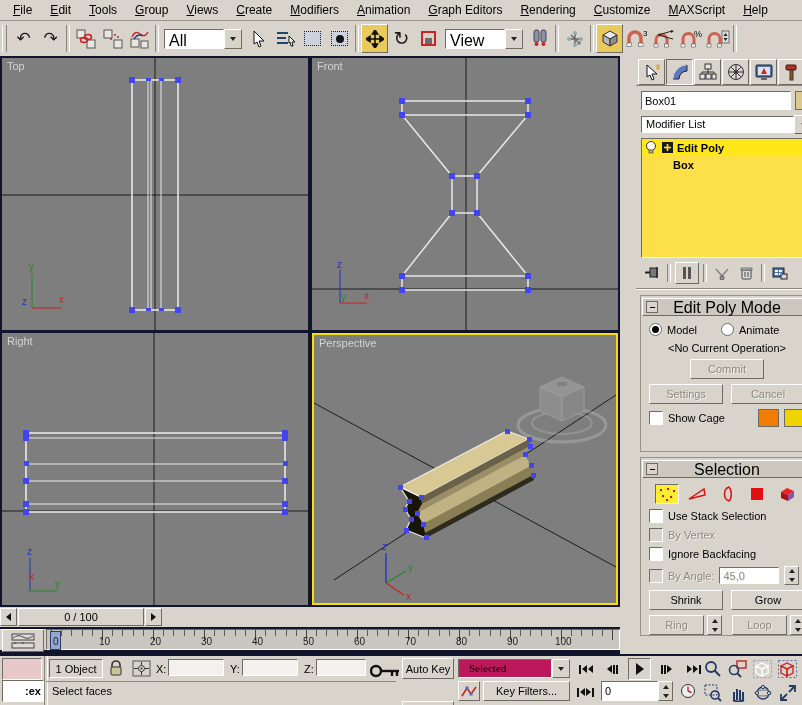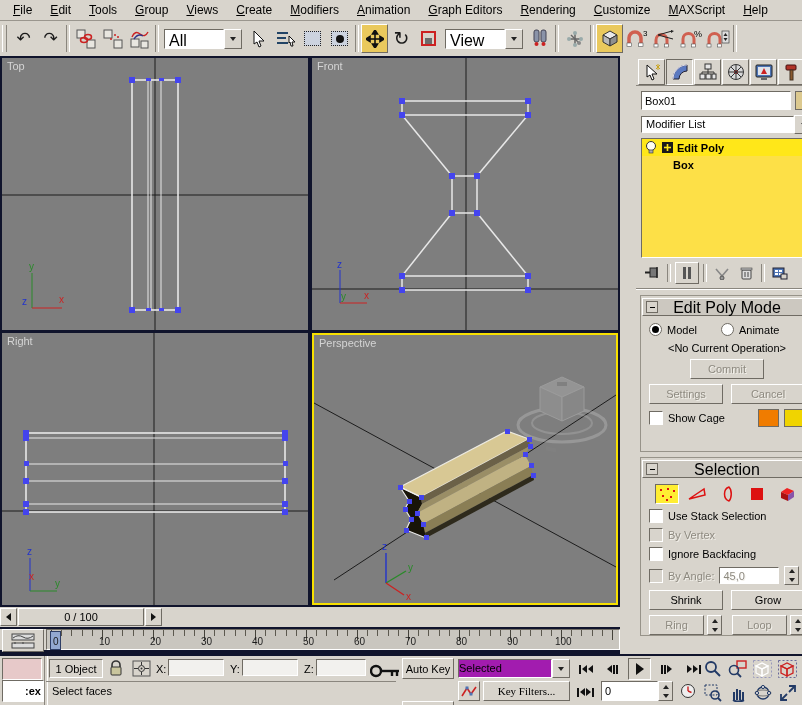--- a/index.html
+++ b/index.html
@@ -787,33 +787,33 @@
           <line x1="22" y1="7" x2="22" y2="12" stroke="#111" stroke-width="2.4"></line>
           <line x1="27" y1="7" x2="27" y2="12" stroke="#111" stroke-width="2.4"></line>
         </svg>
     </div>
 
     <div id="prompt-line">Select faces</div>
 
     <div class="abs pbtn" style="left:402px;top:2px;width:52px;height:21px;">Auto Key</div>
     <div class="abs pbtn" style="left:402px;top:25px;width:52px;height:20px;margin-top:20px;">Set Key</div>
     <div class="abs" style="left:458px;top:3px;width:112px;height:19px;display:flex;">
-      <div class="sunken" style="flex:1;background:#a21caf;padding:2px 0 0;box-sizing:border-box;">Selected</div>
+      <div class="sunken" style="flex:1;background:#be185d;padding:2px 10px 0;box-sizing:border-box;font-family:Liberation Serif, serif;">Selected</div>
       <div class="pbtn" style="width:16px;">
           <div class="tri-d"></div>
         </div>
     </div>
     <div class="abs pbtn" style="left:458px;top:25px;width:22px;height:20px;">
       <svg width="16" height="13">
           <polyline points="1,11 6,3 10,9 15,2" fill="none" stroke="#c22" stroke-width="1.6"></polyline>
           <rect x="4.5" y="1.5" width="3" height="3" fill="#4d74b5"></rect>
           <rect x="8.5" y="7.5" width="3" height="3" fill="#4d74b5"></rect>
         </svg>
     </div>
-    <div class="abs pbtn" style="left:483px;top:25px;width:87px;height:20px;font-family:Liberation Serif, serif;">Key Filters...</div>
+    <div class="abs pbtn" style="left:483px;top:25px;width:87px;height:20px;">Key Filters...</div>
 
     <div class="abs tr-btn" style="left:574px;top:2px;">
         <div class="vbar"></div>
         <div class="tri-l"></div>
         <div class="tri-l"></div>
       </div>
     <div class="abs tr-btn" style="left:601px;top:2px;">
         <div class="tri-l"></div>
         <div class="vbar"></div>
         <div class="vbar"></div>

